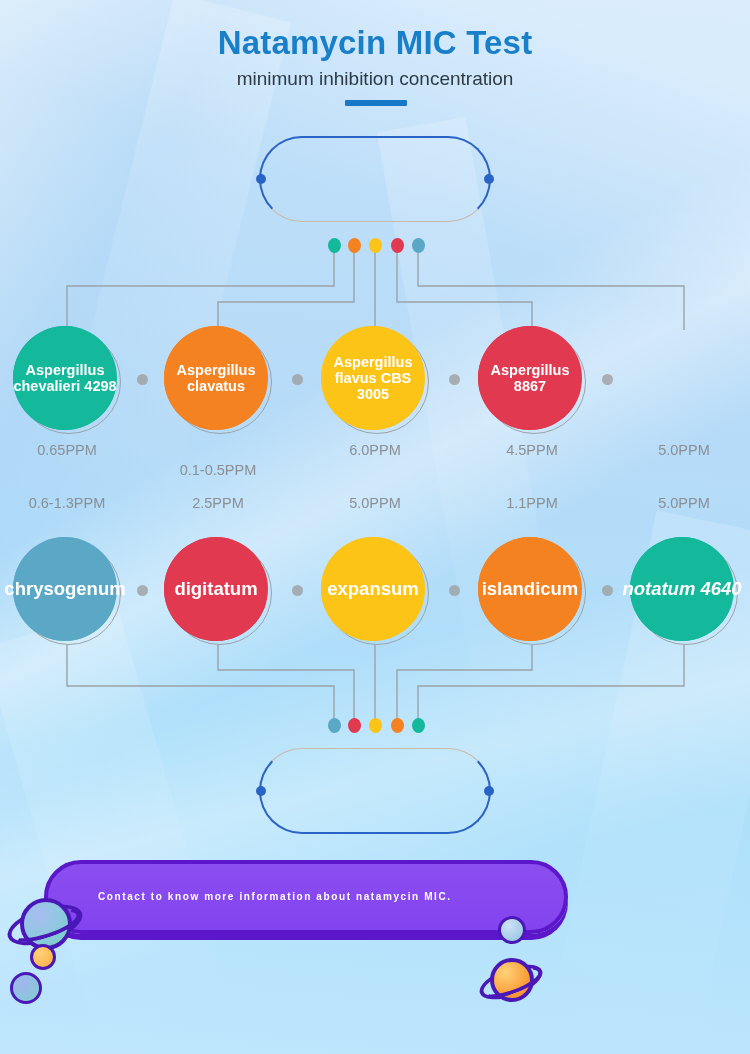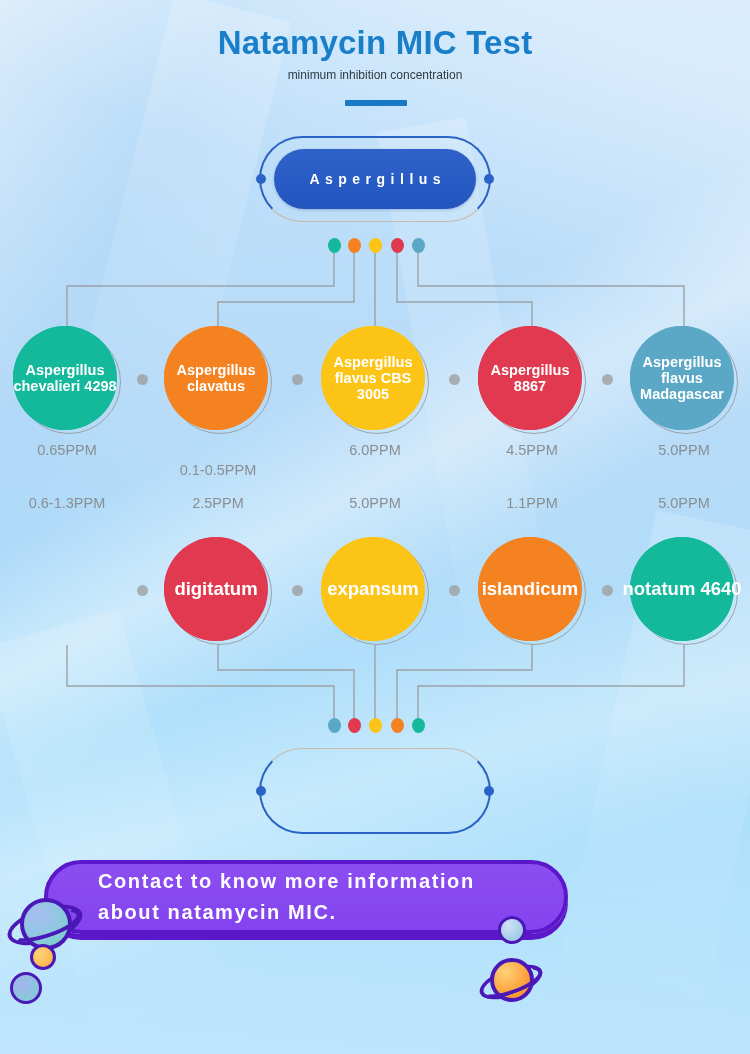--- a/index.html
+++ b/index.html
@@ -22,21 +22,21 @@
   }
   .bgstreak{position:absolute;background:linear-gradient(to bottom, rgba(255,255,255,.42), rgba(255,255,255,0));pointer-events:none;}
 
   
   .title{
     position:absolute;top:24px;left:0;width:750px;text-align:center;
     font-size:33px;font-weight:bold;color:#1a7fc9;letter-spacing:.2px;
   }
   .subtitle{
     position:absolute;top:68px;left:0;width:750px;text-align:center;
-    font-size:12px;color:#2e3b44;
+    font-size:19px;color:#2e3b44;
   }
   .rule{
     position:absolute;top:100px;left:345px;width:62px;height:6px;
     background:#1878c8;border-radius:1px;
   }
 
   
   .pillwrap{position:absolute;width:232px;height:86px;left:259px;}
   .pillwrap.top{top:136px;}
   .pillwrap.bottom{top:748px;}
@@ -109,21 +109,21 @@
 
   
   .cta{
     position:absolute;left:44px;top:860px;width:524px;height:74px;
     background:linear-gradient(180deg,#8b4ef0 0%,#8343ef 100%);
     border:4px solid #5b17c9;border-radius:38px;box-sizing:border-box;
     display:flex;align-items:center;
     box-shadow:0 6px 0 #5b17c9;
   }
   .cta-text{
-    color:#fff;font-size:20px;font-weight:bold;letter-spacing:1.6px;
+    color:#fff;font-size:10px;font-weight:bold;letter-spacing:1.6px;
     line-height:1.55;padding-left:50px;padding-right:24px;
   }
 
   
   .planet{position:absolute;border-radius:50%;box-sizing:border-box;}
   .ringband{position:absolute;box-sizing:border-box;border:4px solid #4b18b8;border-radius:50%;}
 </style>
 </head>
 <body>
 
@@ -153,21 +153,20 @@
       <path d="M397,722 L397,670 L532,670 L532,645"></path>
       <path d="M418,722 L418,686 L684,686 L684,645"></path>
     </g>
   </svg>
 
   <div class="pillwrap top">
     <div class="pill-outer arc-tan"></div>
     <div class="pill-outer arc-blue"></div>
     <div class="pill-dot l"></div>
     <div class="pill-dot r"></div>
-    <div class="pill-body">Aspergillus</div>
   </div>
 
   <div class="stemdot" style="left:328px;top:238px;background:#14b89a;"></div>
   <div class="stemdot" style="left:348px;top:238px;background:#f58220;"></div>
   <div class="stemdot" style="left:369px;top:238px;background:#fcc417;"></div>
   <div class="stemdot" style="left:391px;top:238px;background:#e1394f;"></div>
   <div class="stemdot" style="left:412px;top:238px;background:#5ba8c6;"></div>
 
   <div class="node r1" style="left:13px;top:326px;">
     <div class="ring"></div>
@@ -198,40 +197,40 @@
 
   <div class="node r1" style="left:478px;top:326px;">
     <div class="ring"></div>
     <div class="arc" style="border-top-color:#e1394f;border-left-color:#e1394f;border-bottom-color:#e1394f;"></div>
     <div class="disc" style="background:#e1394f;">
         <span>Aspergillus 8867</span>
       </div>
   </div>
   <div class="ppm" style="left:452px;top:442px;">4.5PPM</div>
 
-  <div class="node r1" style="left:630px;top:326px;">
-    <div class="ring"></div>
-    <div class="arc" style="border-top-color:#5ba8c6;border-left-color:#5ba8c6;border-bottom-color:#5ba8c6;"></div>
-    <div class="disc" style="background:#5ba8c6;">
-        <span>Aspergillus flavus Madagascar</span>
-      </div>
-  </div>
   <div class="ppm" style="left:604px;top:442px;">5.0PPM</div>
 
   <div class="sep" style="left:137px;top:374px;"></div>
   <div class="sep" style="left:292px;top:374px;"></div>
   <div class="sep" style="left:449px;top:374px;"></div>
   <div class="sep" style="left:602px;top:374px;"></div>
 
   <div class="ppm" style="left:-13px;top:495px;">0.6-1.3PPM</div>
   <div class="ppm" style="left:138px;top:495px;">2.5PPM</div>
   <div class="ppm" style="left:295px;top:495px;">5.0PPM</div>
   <div class="ppm" style="left:452px;top:495px;">1.1PPM</div>
   <div class="ppm" style="left:604px;top:495px;">5.0PPM</div>
 
+  <div class="node r2" style="left:13px;top:537px;">
+    <div class="ring"></div>
+    <div class="arc" style="border-top-color:#5ba8c6;border-right-color:#5ba8c6;border-bottom-color:#5ba8c6;transform:rotate(150deg);"></div>
+    <div class="disc" style="background:#5ba8c6;">
+        <span>chrysogenum</span>
+      </div>
+  </div>
   <div class="node r2" style="left:164px;top:537px;">
     <div class="ring"></div>
     <div class="arc" style="border-top-color:#e1394f;border-right-color:#e1394f;border-bottom-color:#e1394f;transform:rotate(150deg);"></div>
     <div class="disc" style="background:#e1394f;">
         <span>digitatum</span>
       </div>
   </div>
   <div class="node r2" style="left:321px;top:537px;">
     <div class="ring"></div>
     <div class="arc" style="border-top-color:#fcc417;border-right-color:#fcc417;border-bottom-color:#fcc417;transform:rotate(150deg);"></div>
@@ -242,21 +241,21 @@
   <div class="node r2" style="left:478px;top:537px;">
     <div class="ring"></div>
     <div class="arc" style="border-top-color:#f58220;border-right-color:#f58220;border-bottom-color:#f58220;transform:rotate(150deg);"></div>
     <div class="disc" style="background:#f58220;">
         <span>islandicum</span>
       </div>
   </div>
   <div class="node r2" style="left:630px;top:537px;">
     <div class="ring"></div>
     <div class="arc" style="border-top-color:#14b89a;border-right-color:#14b89a;border-bottom-color:#14b89a;transform:rotate(150deg);"></div>
-    <div class="disc" style="background:#14b89a;">
+    <div class="disc" style="background:#14b89a;font-style:italic;">
         <span>notatum 4640</span>
       </div>
   </div>
 
   <div class="sep" style="left:137px;top:585px;"></div>
   <div class="sep" style="left:292px;top:585px;"></div>
   <div class="sep" style="left:449px;top:585px;"></div>
   <div class="sep" style="left:602px;top:585px;"></div>
 
   <div class="stemdot" style="left:328px;top:718px;background:#5ba8c6;"></div>

